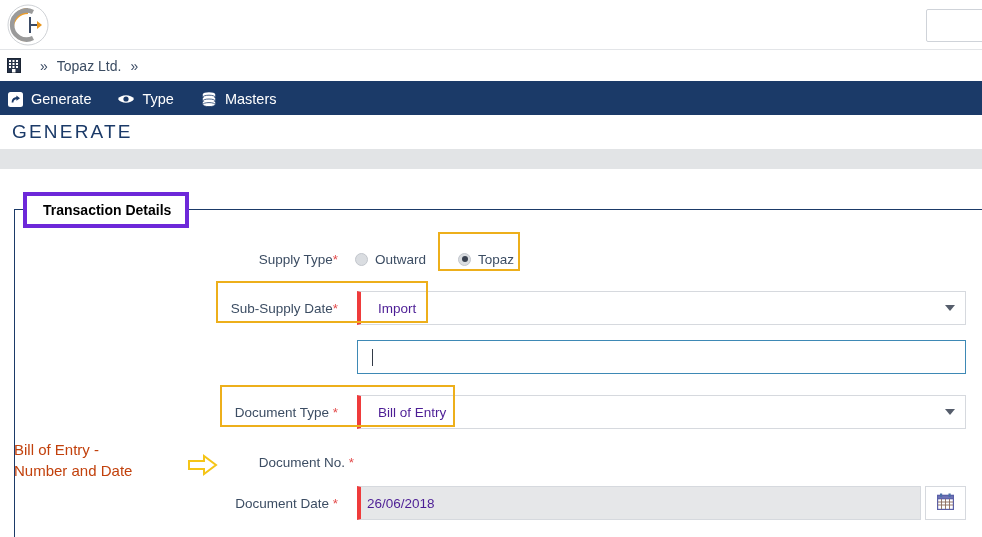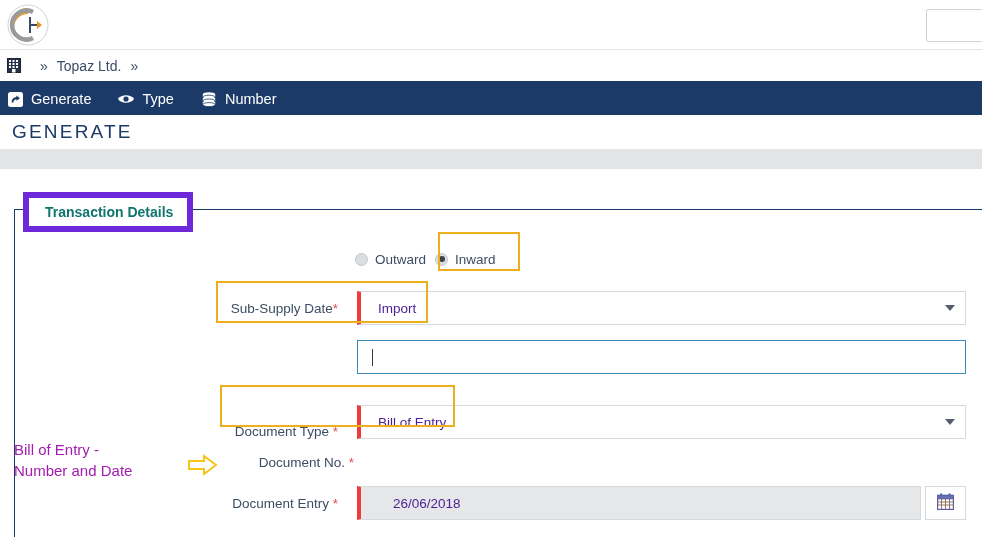--- a/index.html
+++ b/index.html
@@ -130,25 +130,25 @@
     bottom: -40px;
     border: 1px solid #1b3a68;
     border-right: none;
     box-sizing: border-box;
   }
   .legend {
     position: absolute;
     left: 8px;
     top: -18px;
     background: #ffffff;
-    border: 6px solid #6d28d9;
+    border: 4px solid #6d28d9;
     padding: 6px 14px 6px 16px;
     font-size: 14px;
     font-weight: bold;
-    color: #0f766e;
+    color: #000000;
     box-sizing: border-box;
   }
 
   
   .row {
     position: absolute;
     left: 0;
     right: 0;
     height: 30px;
     display: flex;
@@ -216,21 +216,21 @@
     width: 1px;
     height: 17px;
     background: #333b47;
   }
   .date-ctrl {
     width: 564px;
     height: 34px;
     background: #e6e7e9;
     border: 1px solid #d6d9de;
     border-left: 4px solid #ef3b3b;
-    padding-left: 32px;
+    padding-left: 6px;
   }
   .cal-btn {
     position: absolute;
     left: 925px;
     width: 41px;
     height: 34px;
     background: #ffffff;
     border: 1px solid #d6d9de;
     display: flex;
     align-items: center;
@@ -277,21 +277,21 @@
   .hl {
     position: absolute;
     border: 2px solid #edaf1b;
     box-sizing: border-box;
     pointer-events: none;
   }
 
   
   .anno {
     position: absolute;
-    color: #a21caf;
+    color: #c2410c;
     font-size: 15px;
     line-height: 21px;
     white-space: pre-line;
   }
   .anno-arrow {
     position: absolute;
   }
 </style>
 </head>
 <body>
@@ -361,46 +361,47 @@
       <svg width="14" height="15" viewBox="0 0 14 15">
         <ellipse cx="7" cy="2.2" rx="6.2" ry="2" fill="#ffffff"></ellipse>
         <rect x="0.8" y="2.2" width="12.4" height="3" fill="#ffffff"></rect>
         <ellipse cx="7" cy="5.2" rx="6.2" ry="2" fill="#ffffff" stroke="#1b3a68" stroke-width="0.8"></ellipse>
         <rect x="0.8" y="6" width="12.4" height="3" fill="#ffffff"></rect>
         <ellipse cx="7" cy="9" rx="6.2" ry="2" fill="#ffffff" stroke="#1b3a68" stroke-width="0.8"></ellipse>
         <rect x="0.8" y="9.8" width="12.4" height="3" fill="#ffffff"></rect>
         <ellipse cx="7" cy="12.6" rx="6.2" ry="2" fill="#ffffff" stroke="#1b3a68" stroke-width="0.8"></ellipse>
       </svg>
     </span>
-    <span>Number</span>
+    <span>Masters</span>
   </div>
 
 
 </div>
 
 <div class="page-title-wrap">
   <span class="page-title">GENERATE</span>
 </div>
 <div class="gray-band"></div>
 
 <div class="form-area">
 
   <div class="fieldset">
     <div class="legend">Transaction Details</div>
   </div>
 
   <div class="row" style="top:75px;">
+    <span class="lbl" style="left:190px; width:148px;"><span>Supply Type</span><span class="req">*</span></span>
     <div class="radio-group">
-      <label class="radio-opt" style="margin-right:9px;">
+      <label class="radio-opt" style="margin-right:32px;">
         <span class="rdot"></span>
         <span>Outward</span>
       </label>
       <label class="radio-opt">
         <span class="rdot on"></span>
-        <span>Inward</span>
+        <span>Topaz</span>
       </label>
     </div>
   </div>
   <div class="hl" style="left:438px; top:63px; width:82px; height:39px;"></div>
 
   <div class="row" style="top:124px;">
     <span class="lbl" style="left:190px; width:148px;"><span>Sub-Supply Date</span><span class="req">*</span></span>
     <div class="ctrl select-ctrl">
       <span>Import</span>
       <span class="caret"></span>
@@ -408,35 +409,35 @@
   </div>
   <div class="hl" style="left:216px; top:112px; width:212px; height:42px;"></div>
 
   <div class="row" style="top:173px;">
     <div class="ctrl focus-ctrl">
       <span class="caret-bar"></span>
       <span></span>
     </div>
   </div>
 
-  <div class="row" style="top:240px;align-items:flex-end;">
+  <div class="row" style="top:228px;">
     <span class="lbl" style="left:190px; width:148px;"><span>Document Type </span><span class="req">*</span></span>
     <div class="ctrl select-ctrl">
       <span>Bill of Entry</span>
       <span class="caret"></span>
     </div>
   </div>
   <div class="hl" style="left:220px; top:216px; width:235px; height:42px;"></div>
 
   <div class="row" style="top:278px;">
     <span class="lbl" style="left:206px; width:148px;"><span>Document No. </span><span class="req">*</span></span>
   </div>
 
   <div class="row" style="top:319px;">
-    <span class="lbl" style="left:190px; width:148px;"><span>Document Entry </span><span class="req">*</span></span>
+    <span class="lbl" style="left:190px; width:148px;"><span>Document Date </span><span class="req">*</span></span>
     <div class="ctrl date-ctrl">
       <span>26/06/2018</span>
     </div>
     <div class="cal-btn">
       <span>
         <svg width="17" height="17" viewBox="0 0 17 17">
           <rect x="0.5" y="2.5" width="16" height="14" fill="#ffffff" stroke="#5a5fa8" stroke-width="1.4"></rect>
           <rect x="0.5" y="2.5" width="16" height="3.2" fill="#6f74b5" stroke="#5a5fa8" stroke-width="1.2"></rect>
           <rect x="3" y="0.5" width="2.2" height="3.6" fill="#4b6fa8"></rect>
           <rect x="11.5" y="0.5" width="2.2" height="3.6" fill="#4b6fa8"></rect>

